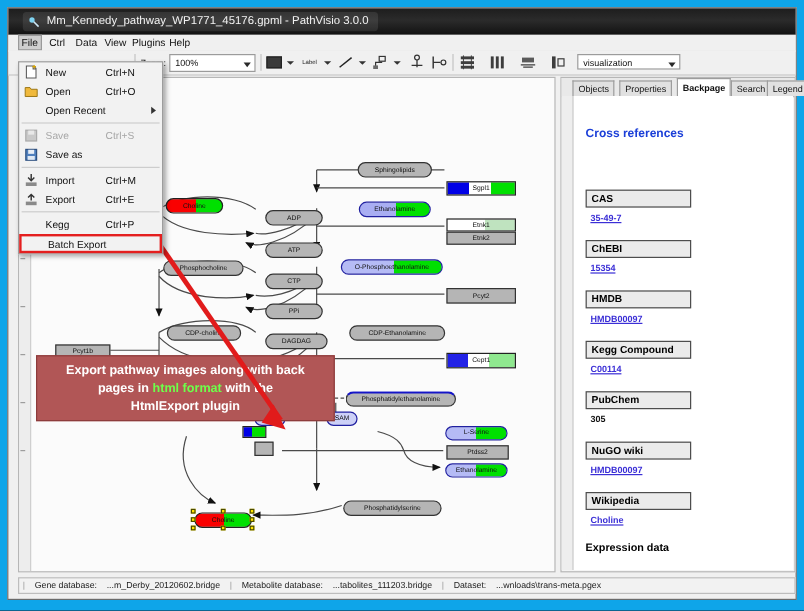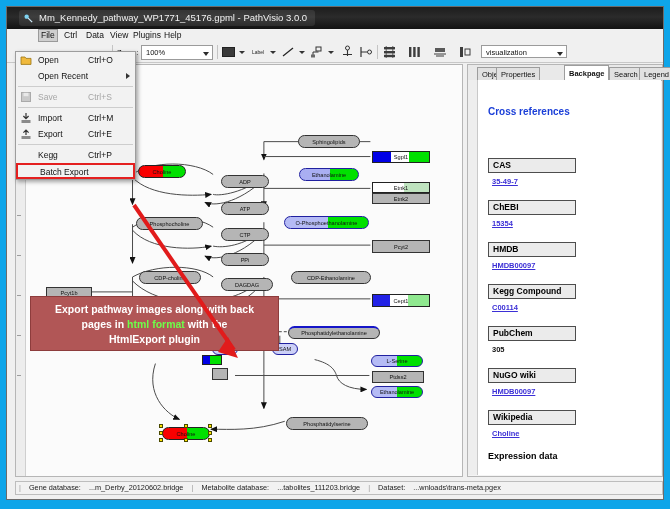--- a/index.html
+++ b/index.html
@@ -15,21 +15,21 @@
     box-sizing:border-box;}
   .title-pill{position:absolute;left:12px;top:3px;height:16px;
     padding:0 8px 0 20px;line-height:16px;color:#f2f2f2;font-size:9.5px;
     background:rgba(255,255,255,.09);border-radius:3px;white-space:nowrap;}
   .title-ico{position:absolute;left:4px;top:3px;width:11px;height:11px;}
 
   
   .menubar{position:absolute;left:0;top:22px;width:100%;height:13px;
     background:#f0f0f0;border-bottom:1px solid #e2e2e2;}
   .mi{position:absolute;top:1px;font-size:8.5px;color:#111;line-height:11px;
-    padding:0 3px;white-space:nowrap;margin-left:23px;}
+    padding:0 3px;white-space:nowrap;}
   .mi.sel{background:#cfcfcf;border:1px solid #9a9a9a;top:0;padding:0 2px;}
 
   
   .toolbar{position:absolute;left:0;top:35px;width:100%;height:20px;
     background:#f0f0f0;border-bottom:1px solid #c8c8c8;}
   .tb-sep{position:absolute;top:3px;width:1px;height:14px;background:#c4c4c4;}
   .zoom-lbl{position:absolute;font-size:7.5px;color:#111;top:6px;}
   .combo{position:absolute;background:#fff;border:1px solid #9b9b9b;
     box-sizing:border-box;font-size:7.5px;color:#111;}
   .combo span{position:absolute;left:4px;top:2px;}
@@ -196,37 +196,54 @@
 
     <div class="combo" style="left:474px;top:3px;width:86px;height:13px">
       <span>visualization</span>
       <i class="car"></i>
     </div>
   </div>
 
   <div class="dropdown">
     <div class="dd-row">
       <svg class="dd-ico" viewBox="0 0 12 12">
+        <path d="M2 1 h6 l2 2 v8 h-8 z" fill="#fff" stroke="#5b5b5b" stroke-width=".9"></path>
+        <path d="M7.6 1 v2.4 h2.4" fill="none" stroke="#5b5b5b" stroke-width=".9"></path>
+        <path d="M8.5 0 v3 M7 1.5 h3" stroke="#d8a400" stroke-width=".9"></path>
+      </svg>
+      <span class="dd-txt">New</span>
+      <span class="dd-acc">Ctrl+N</span>
+    </div>
+    <div class="dd-row">
+      <svg class="dd-ico" viewBox="0 0 12 12">
         <path d="M1 3 h4 l1 1.4 h5 v6 h-10 z" fill="#f0b93c" stroke="#9a7412" stroke-width=".8"></path>
       </svg>
       <span class="dd-txt">Open</span>
       <span class="dd-acc">Ctrl+O</span>
     </div>
     <div class="dd-row">
       <span class="dd-txt">Open Recent</span>
       <i class="dd-arrow"></i>
     </div>
     <div class="dd-div"></div>
     <div class="dd-row">
       <svg class="dd-ico" viewBox="0 0 12 12">
         <rect x="1.5" y="1.5" width="9" height="9" fill="#c9c9c9" stroke="#aaa"></rect>
         <rect x="3.5" y="1.8" width="5" height="3.4" fill="#e8e8e8"></rect>
       </svg>
       <span class="dd-txt dis">Save</span>
       <span class="dd-acc dis">Ctrl+S</span>
+    </div>
+    <div class="dd-row">
+      <svg class="dd-ico" viewBox="0 0 12 12">
+        <rect x="1.5" y="1.5" width="9" height="9" fill="#4f7fbd" stroke="#2f5180"></rect>
+        <rect x="3.5" y="1.8" width="5" height="3.4" fill="#e8eef6"></rect>
+        <rect x="3" y="7" width="6" height="3.2" fill="#dfe8f3"></rect>
+      </svg>
+      <span class="dd-txt">Save as</span>
     </div>
     <div class="dd-div"></div>
     <div class="dd-row">
       <svg class="dd-ico" viewBox="0 0 12 12">
         <path d="M6 1 v5 M3.4 4 L6 6.6 L8.6 4" stroke="#333" stroke-width="1.2" fill="none"></path>
         <rect x="1.5" y="8" width="9" height="3" fill="#8a8a8a"></rect>
       </svg>
       <span class="dd-txt">Import</span>
       <span class="dd-acc">Ctrl+M</span>
     </div>
@@ -370,21 +387,21 @@
       <div>
         <span>pages in </span><span class="hl">html format</span><span> with the</span>
       </div>
       <div>HtmlExport plugin</div>
     </div>
   </div>
 
   <div class="dock">
     <div class="tabstrip">
       <div class="tab" style="left:9px">Objects</div>
-      <div class="tab" style="left:28px">Properties</div>
+      <div class="tab" style="left:48px">Properties</div>
       <div class="tab active" style="left:96px">Backpage</div>
       <div class="tab" style="left:141px">Search</div>
       <div class="tab" style="left:171px">Legend</div>
     </div>
     <div class="dock-grip"></div>
     <div class="dock-body">
       <div class="xref-title">Cross references</div>
 
       <div class="xref-h" style="top:78px">CAS</div>
       <div class="xref-v link" style="top:97px">35-49-7</div>

